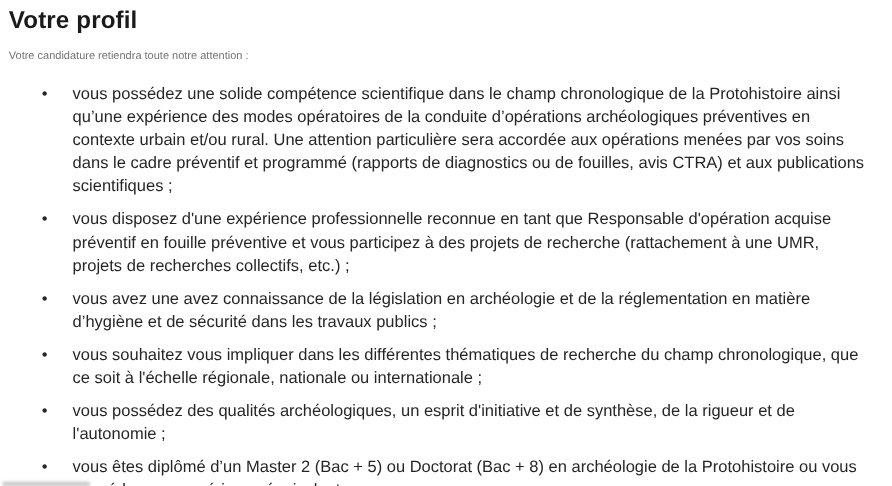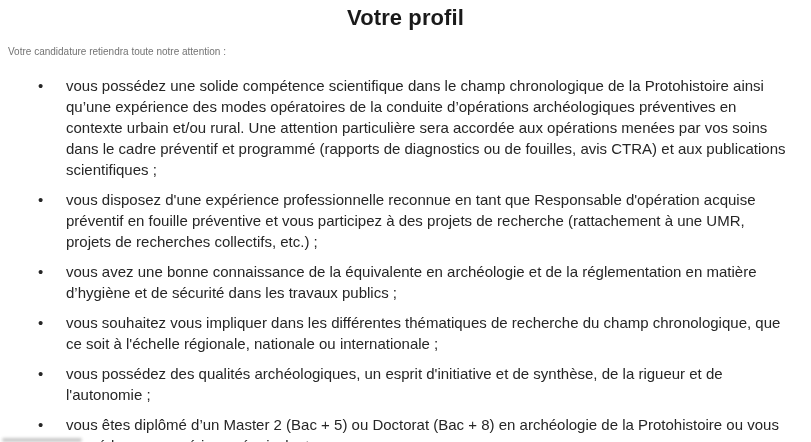--- a/index.html
+++ b/index.html
@@ -19,21 +19,20 @@
   .content {
     padding: 5px 8px 0 8px;
   }
   h1.page-title {
     margin: 0 0 11px 0;
     font-size: 22px;
     line-height: 26px;
     font-weight: 700;
     color: #1a1a1a;
     letter-spacing: 0.1px;
-    text-align: center;
   }
   p.intro {
     margin: 0 0 13px 0;
     font-size: 10px;
     line-height: 20px;
     color: #737373;
   }
   ul.profile-list {
     list-style: none;
     margin: 0;
@@ -79,21 +78,21 @@
     <li>
       <span class="marker">•</span>
       <span class="text">vous possédez une solide compétence scientifique dans le champ chronologique de la Protohistoire ainsi qu’une expérience des modes opératoires de la conduite d’opérations archéologiques préventives en contexte urbain et/ou rural. Une attention particulière sera accordée aux opérations menées par vos soins dans le cadre préventif et programmé (rapports de diagnostics ou de fouilles, avis CTRA) et aux publications scientifiques ;</span>
     </li>
     <li>
       <span class="marker">•</span>
       <span class="text">vous disposez d'une expérience professionnelle reconnue en tant que Responsable d'opération acquise préventif en fouille préventive et vous participez à des projets de recherche (rattachement à une UMR, projets de recherches collectifs, etc.) ;</span>
     </li>
     <li>
       <span class="marker">•</span>
-      <span class="text">vous avez une bonne connaissance de la équivalente en archéologie et de la réglementation en matière d’hygiène et de sécurité dans les travaux publics ;</span>
+      <span class="text">vous avez une avez connaissance de la législation en archéologie et de la réglementation en matière d’hygiène et de sécurité dans les travaux publics ;</span>
     </li>
     <li>
       <span class="marker">•</span>
       <span class="text">vous souhaitez vous impliquer dans les différentes thématiques de recherche du champ chronologique, que ce soit à l'échelle régionale, nationale ou internationale ;</span>
     </li>
     <li>
       <span class="marker">•</span>
       <span class="text">vous possédez des qualités archéologiques, un esprit d'initiative et de synthèse, de la rigueur et de l'autonomie ;</span>
     </li>
     <li>

